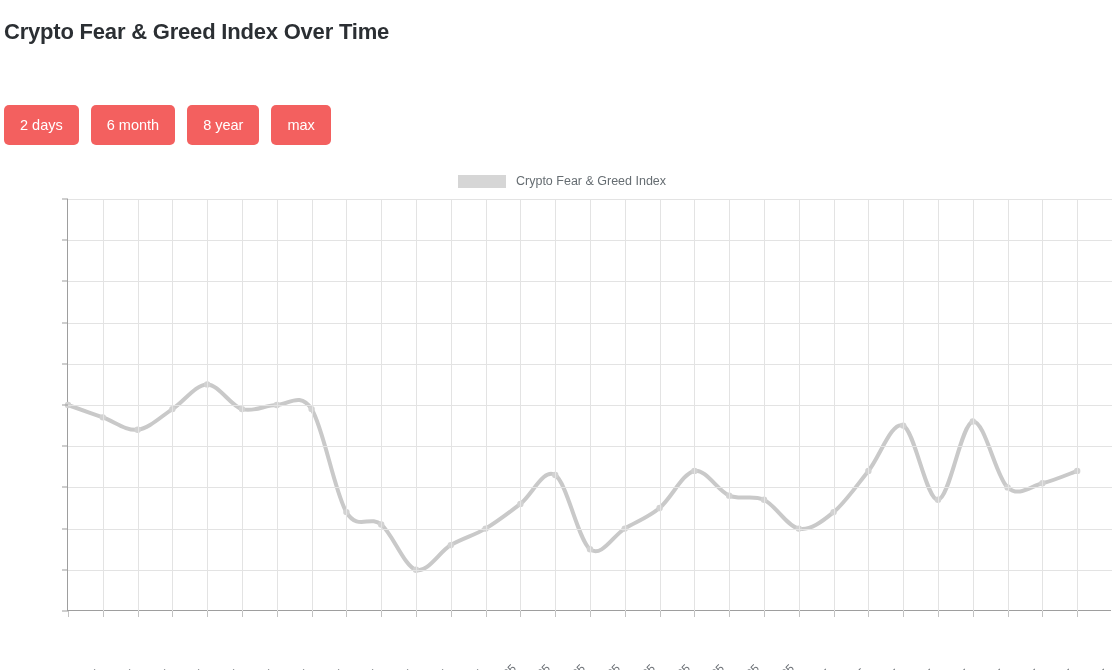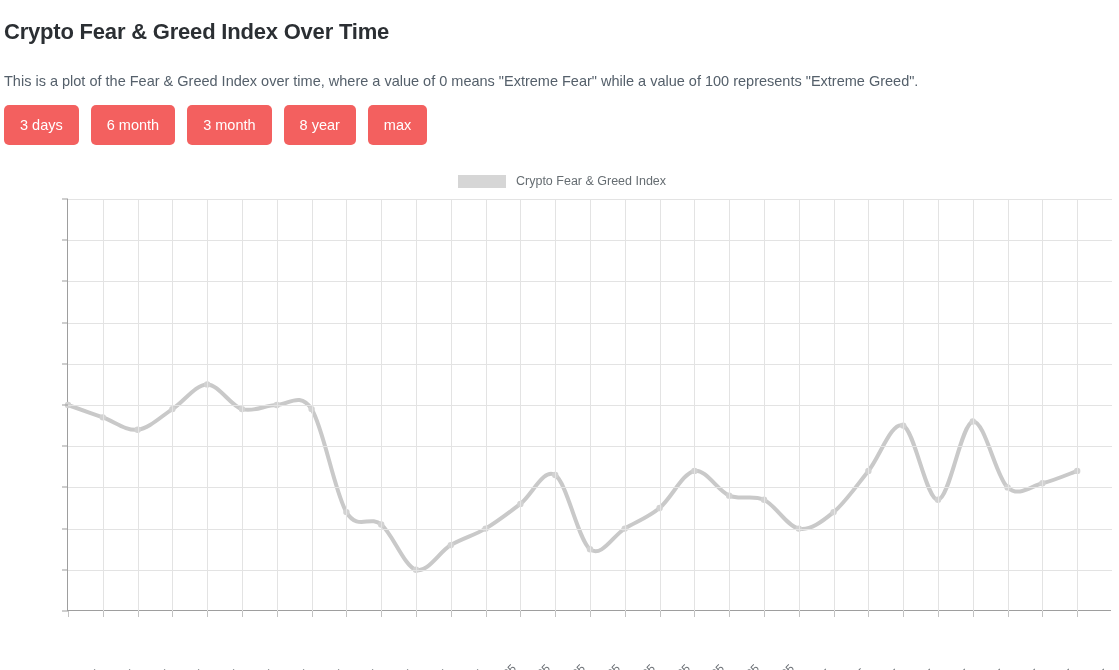--- a/index.html
+++ b/index.html
@@ -67,26 +67,24 @@
     text-align: right;
   }
   .xtick span { display: block; transform: translate(-100%, 0); }
 </style>
 </head>
 <body>
 
 <div id="page">
 
   <h1 class="page-title">Crypto Fear &amp; Greed Index Over Time</h1>
-  <p class="page-desc">This is a plot of the Fear &amp; Greed Index over time, where a value of 0 means "Extreme Fear" while a value of 100 represents "Extreme Greed".</p>
 
   <div class="btn-row">
-    <button class="range-btn">3 days</button>
+    <button class="range-btn">2 days</button>
     <button class="range-btn">6 month</button>
-    <button class="range-btn">3 month</button>
     <button class="range-btn">8 year</button>
     <button class="range-btn">max</button>
   </div>
 
   <div class="chart-wrap">
 
     <div class="legend">
       <span class="legend-swatch"></span>
       <span class="legend-label">Crypto Fear &amp; Greed Index</span>
     </div>

